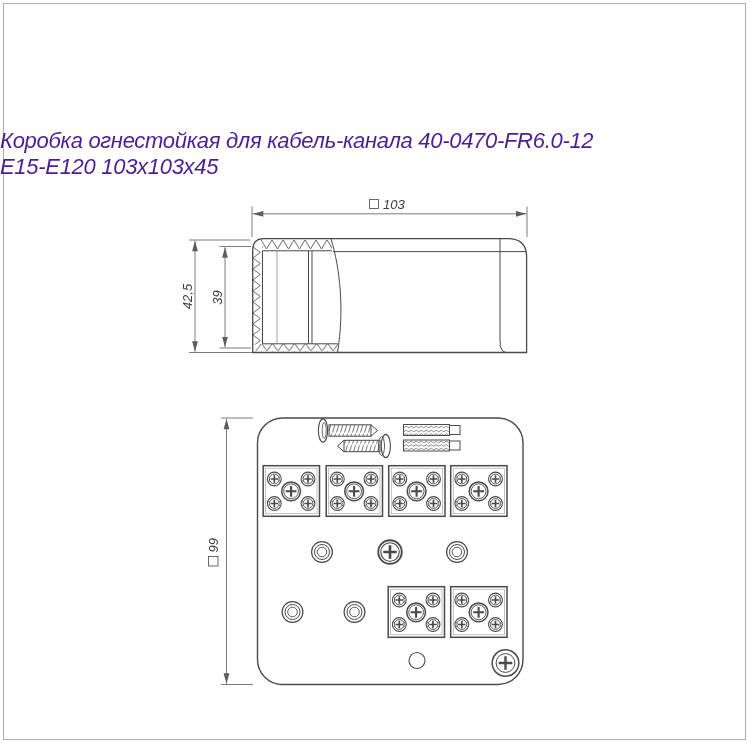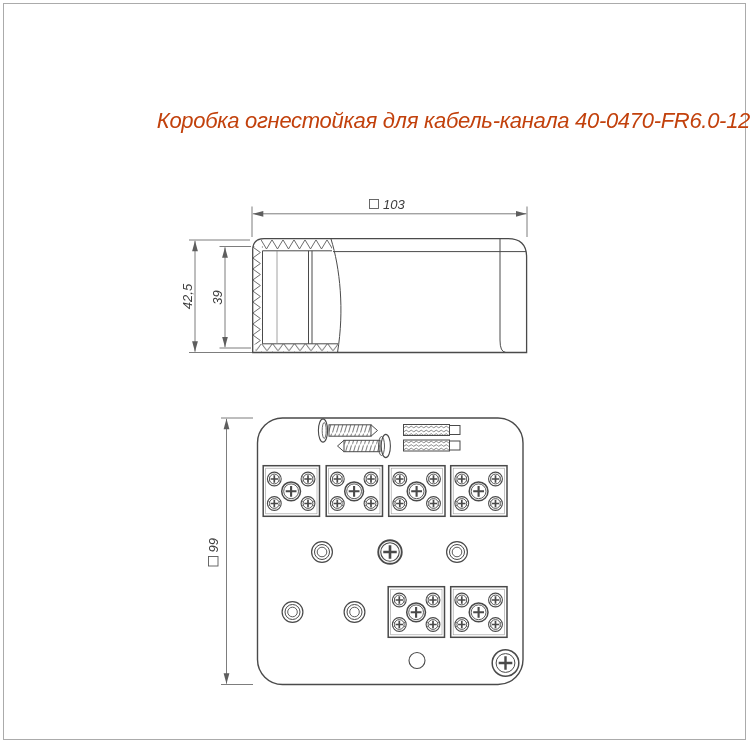--- a/index.html
+++ b/index.html
@@ -1,32 +1,33 @@
 <!DOCTYPE html>
 <html><head>
 <meta charset="utf-8">
 <style>
   html,body{margin:0;padding:0;width:750px;height:750px;background:#ffffff;overflow:hidden;}
   body{position:relative;font-family:"Liberation Sans",sans-serif;}
   .frame{position:absolute;left:3px;top:3px;right:4px;bottom:10px;border:1px solid #ababab;}
-  .title{position:absolute;top:108px;left:0;right:0;text-align:right;
-         font-style:italic;font-size:22px;line-height:25.5px;color:#c2410c;letter-spacing:-0.3px;}
+  .title{position:absolute;top:128px;left:0;right:0;text-align:left;
+         font-style:italic;font-size:22px;line-height:25.5px;color:#4c1d95;letter-spacing:-0.3px;}
   svg.view{position:absolute;overflow:visible;}
   svg.view-side{left:175px;top:185px;width:385px;height:185px;}
   svg.view-bottom{left:195px;top:405px;width:345px;height:300px;}
   .view text{font-family:"Liberation Sans",sans-serif;font-style:italic;font-size:13px;
              fill:#3d3d3d;stroke:none;}
 </style>
 </head>
 <body>
 
 <div class="frame"></div>
 
 <div class="title">
   <div>Коробка огнестойкая для кабель-канала 40-0470-FR6.0-12</div>
+  <div>Е15-Е120 103х103х45</div>
 </div>
 
 <svg class="view view-side" viewBox="175 185 385 185">
   <defs>
     <marker id="as" markerWidth="11" markerHeight="7" refX="0" refY="3.5" orient="auto" markerUnits="userSpaceOnUse">
       <path d="M10.5,0.6 L0,3.5 L10.5,6.4 Z" fill="#5e5e5e"></path>
     </marker>
     <marker id="ae" markerWidth="11" markerHeight="7" refX="10.5" refY="3.5" orient="auto" markerUnits="userSpaceOnUse">
       <path d="M0,0.6 L10.5,3.5 L0,6.4 Z" fill="#5e5e5e"></path>
     </marker>

